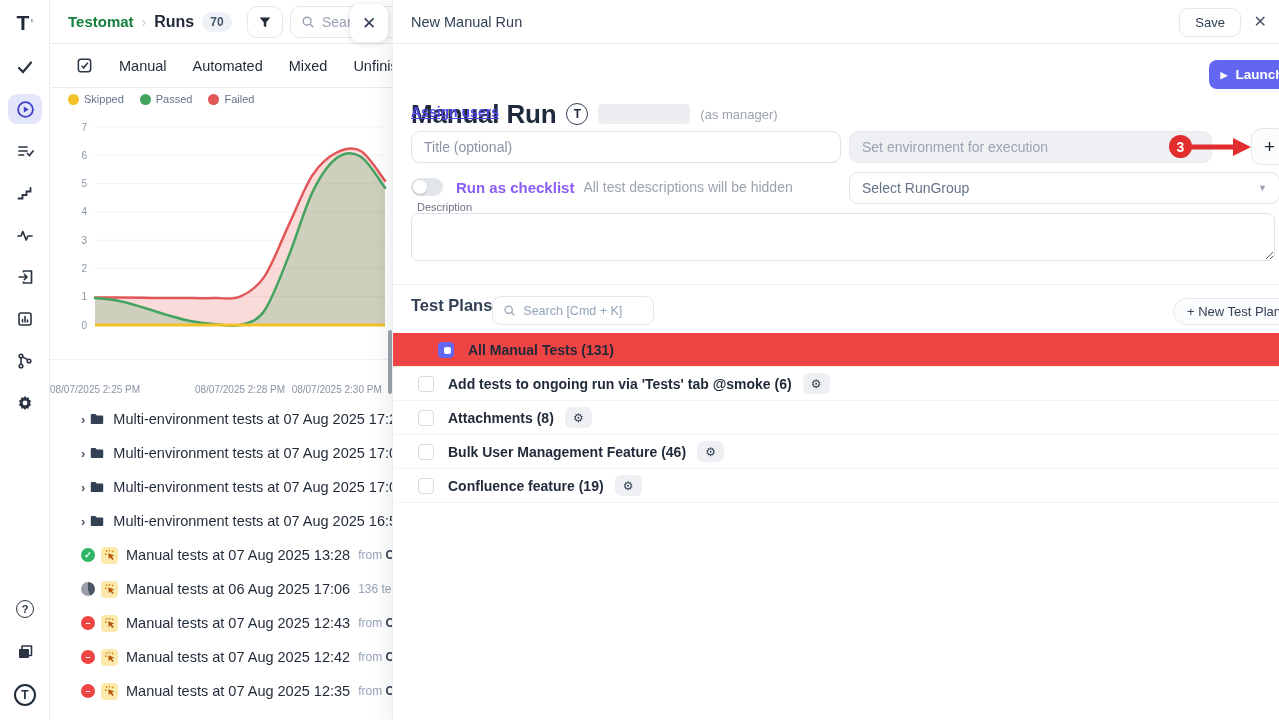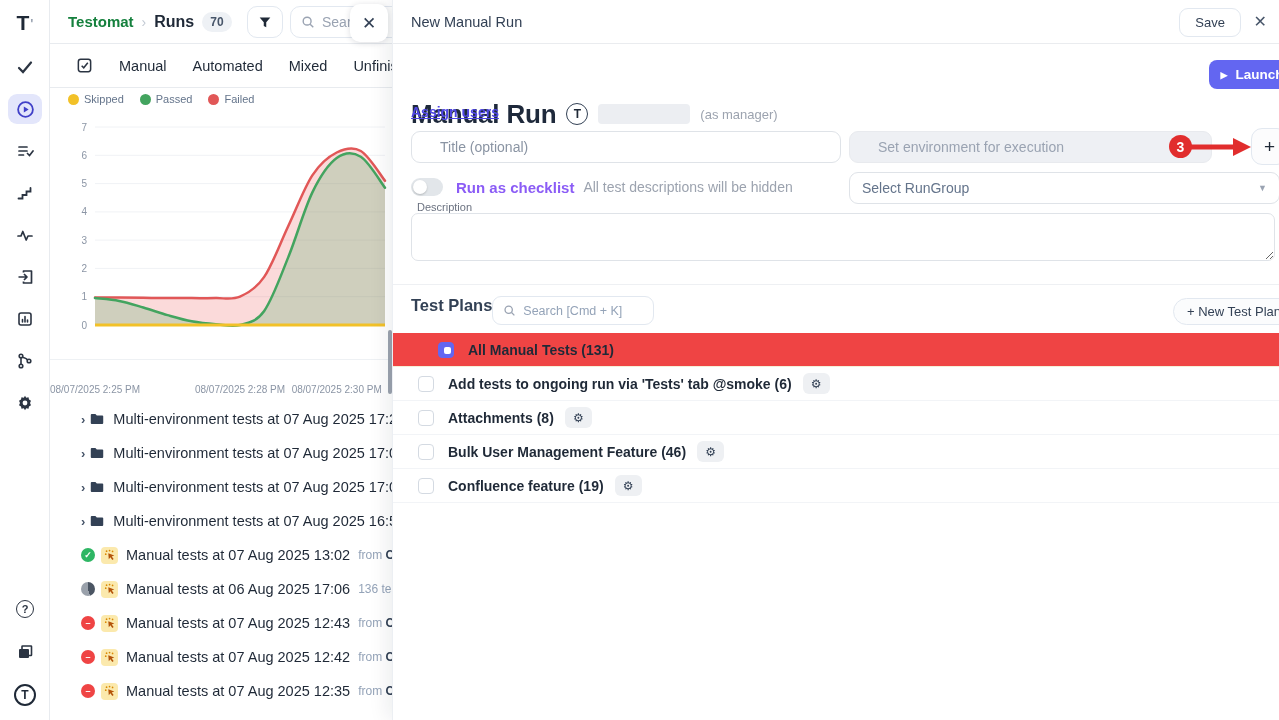--- a/index.html
+++ b/index.html
@@ -73,21 +73,21 @@
 
   .title-row { position:absolute; left:18px; top:58px; height:32px; display:flex; align-items:center; gap:10px;margin-top:40px; }
   .h1 { font-size:26px; font-weight:700; color:#1e293b; letter-spacing:-.2px; }
   .t-badge { width:22px; height:22px; border:1.7px solid #334155; border-radius:50%; display:flex; align-items:center; justify-content:center; font-size:12px; font-weight:800; color:#1f2937; }
   .redacted { width:92px; height:20px; background:#eceef2; border-radius:4px; }
   .as-role { font-size:13px; color:#9ca3af; }
   .launch-btn { position:absolute; left:816px; top:60px; height:29px; width:86px; background:#6366f1; color:#fff; border:none; border-radius:8px; font-size:13.5px; font-weight:600; display:flex; align-items:center; justify-content:center; gap:8px; cursor:pointer; font-family:inherit; }
   .launch-btn .tri { font-size:9px; }
   .assign-link { position:absolute; left:18px; top:104px; font-size:14px; font-weight:700; color:#4f46e5; text-decoration:underline; cursor:pointer; }
 
-  .inp { border:1px solid #dfe3e8; border-radius:9px; height:32px; font-size:14px; color:#a16207; padding:0 28px; font-family:inherit; outline:none; background:#fff; }
+  .inp { border:1px solid #dfe3e8; border-radius:9px; height:32px; font-size:14px; color:#a16207; padding:0 12px; font-family:inherit; outline:none; background:#fff; }
   .inp::placeholder { color:#8a94a3; }
   .title-input { position:absolute; left:18px; top:131px; width:430px; }
   .env-input { position:absolute; left:456px; top:131px; width:363px; background:#eef0f4; border:1px solid #e8eaee; }
   .env-input::placeholder { color:#9aa3b2; }
   .plus-btn { position:absolute; left:858px; top:128px; width:37px; height:37px; border:1px solid #e2e8f0; border-radius:11px; background:#fcfcfd; font-size:19px; color:#1f2937; cursor:pointer; font-family:inherit; line-height:1; }
   .annot-badge { position:absolute; left:776px; top:135px; width:23px; height:23px; background:#e12d2d; border-radius:50%; color:#fff; font-size:14px; font-weight:800; display:flex; align-items:center; justify-content:center; z-index:5; }
   .annot-arrow { position:absolute; left:796px; top:136px; z-index:5; }
 
   .toggle-row { position:absolute; left:18px; top:178px; display:flex; align-items:center; gap:13px; }
   .toggle { width:32px; height:18px; background:#e2e6ea; border-radius:9px; position:relative; cursor:pointer; flex:none; }
@@ -337,21 +337,21 @@
           <span class="status-dot status-passed">✓</span>
           <span class="m-icon">
             <svg width="12" height="12" viewBox="0 0 14 14">
               <circle cx="3" cy="2.5" r="1" fill="#d98a06"></circle>
               <circle cx="6.5" cy="1.8" r="1" fill="#d98a06"></circle>
               <circle cx="10" cy="2.8" r="1" fill="#d98a06"></circle>
               <circle cx="2" cy="6" r="1" fill="#d98a06"></circle>
               <path d="M5 5l7 2.6-3 1.1 2.3 3-1.6 1.1-2.2-3.1-1.9 2.4Z" fill="#b45309"></path>
             </svg>
           </span>
-          <span class="label">Manual tests at 07 Aug 2025 13:02</span>
+          <span class="label">Manual tests at 07 Aug 2025 13:28</span>
           <span class="meta">from <b>Custom</b></span>
         </div>
         <div class="run-row">
           <span class="status-dot status-progress"></span>
           <span class="m-icon">
             <svg width="12" height="12" viewBox="0 0 14 14">
               <circle cx="3" cy="2.5" r="1" fill="#d98a06"></circle>
               <circle cx="6.5" cy="1.8" r="1" fill="#d98a06"></circle>
               <circle cx="10" cy="2.8" r="1" fill="#d98a06"></circle>
               <circle cx="2" cy="6" r="1" fill="#d98a06"></circle>

